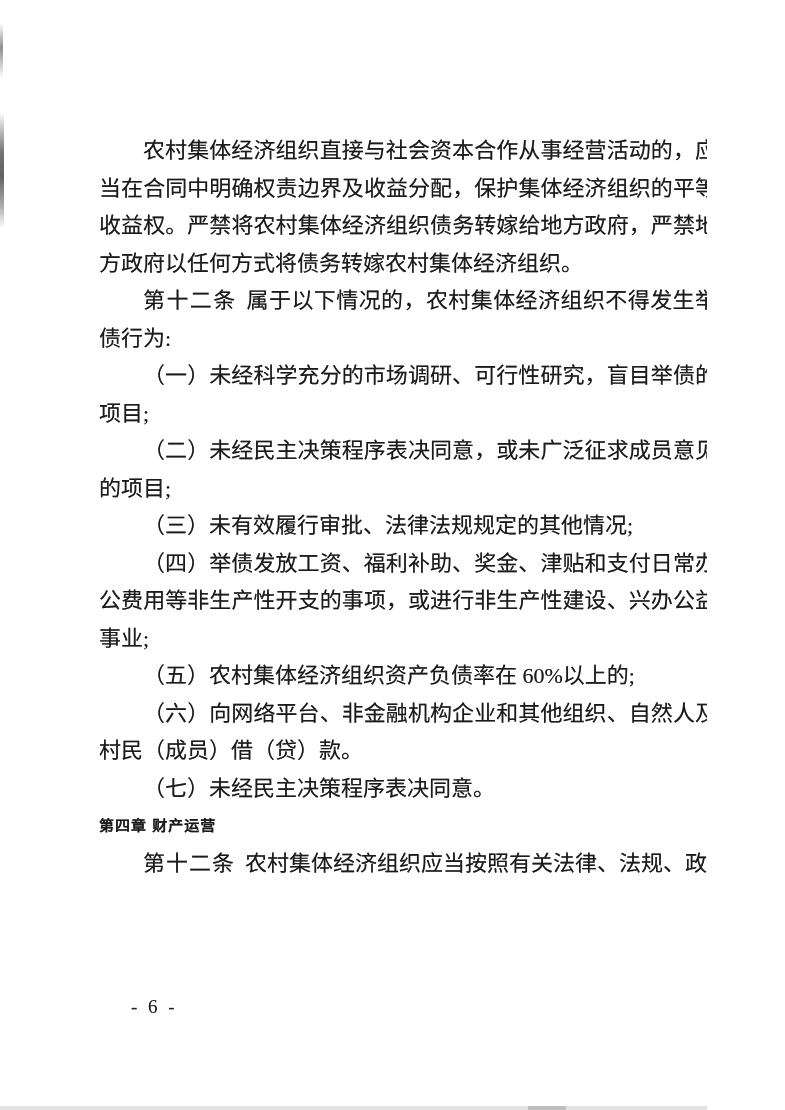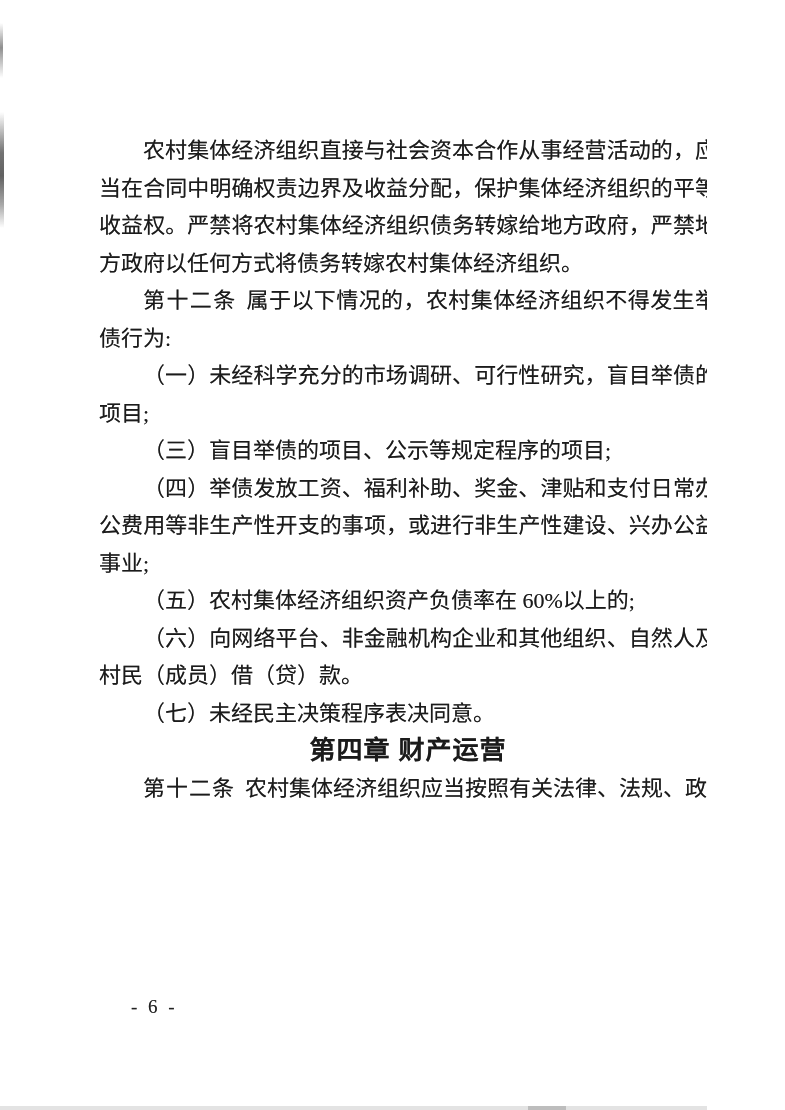--- a/index.html
+++ b/index.html
@@ -33,24 +33,23 @@
   }
   .article-label {
     font-family: "Liberation Sans", "DejaVu Sans", sans-serif;
     font-weight: 400;
     margin-right: 0.45em;
     letter-spacing: 1px;
   }
   .chapter-heading {
     margin: 0;
     text-indent: 0;
-    text-align: center;
     font-family: "Liberation Sans", "DejaVu Sans", sans-serif;
     font-weight: 700;
-    font-size: 26px;
+    font-size: 15px;
     letter-spacing: 1px;
   }
   .page-number {
     position: absolute;
     left: 131px;
     top: 996px;
     font-size: 19px;
     color: #222222;
     letter-spacing: 3px;
     text-shadow: 0 0 0.5px rgba(0,0,0,0.4);
@@ -121,22 +120,23 @@
   <div class="content">
 
     <p class="para">农村集体经济组织直接与社会资本合作从事经营活动的，应当在合同中明确权责边界及收益分配，保护集体经济组织的平等收益权。严禁将农村集体经济组织债务转嫁给地方政府，严禁地方政府以任何方式将债务转嫁农村集体经济组织。</p>
 
     <p class="para">
       <span class="article-label">第十二条</span><span>属于以下情况的，农村集体经济组织不得发生举债行为:</span>
     </p>
 
     <p class="para">（一）未经科学充分的市场调研、可行性研究，盲目举债的项目;</p>
 
+    <p class="para">（二）未经民主决策程序表决同意，或未广泛征求成员意见的项目;</p>
 
-    <p class="para">（三）盲目举债的项目、公示等规定程序的项目;</p>
+    <p class="para">（三）未有效履行审批、法律法规规定的其他情况;</p>
 
     <p class="para">（四）举债发放工资、福利补助、奖金、津贴和支付日常办公费用等非生产性开支的事项，或进行非生产性建设、兴办公益事业;</p>
 
     <p class="para">（五）农村集体经济组织资产负债率在 60%以上的;</p>
 
     <p class="para">（六）向网络平台、非金融机构企业和其他组织、自然人及村民（成员）借（贷）款。</p>
 
     <p class="para">（七）未经民主决策程序表决同意。</p>
 
 

